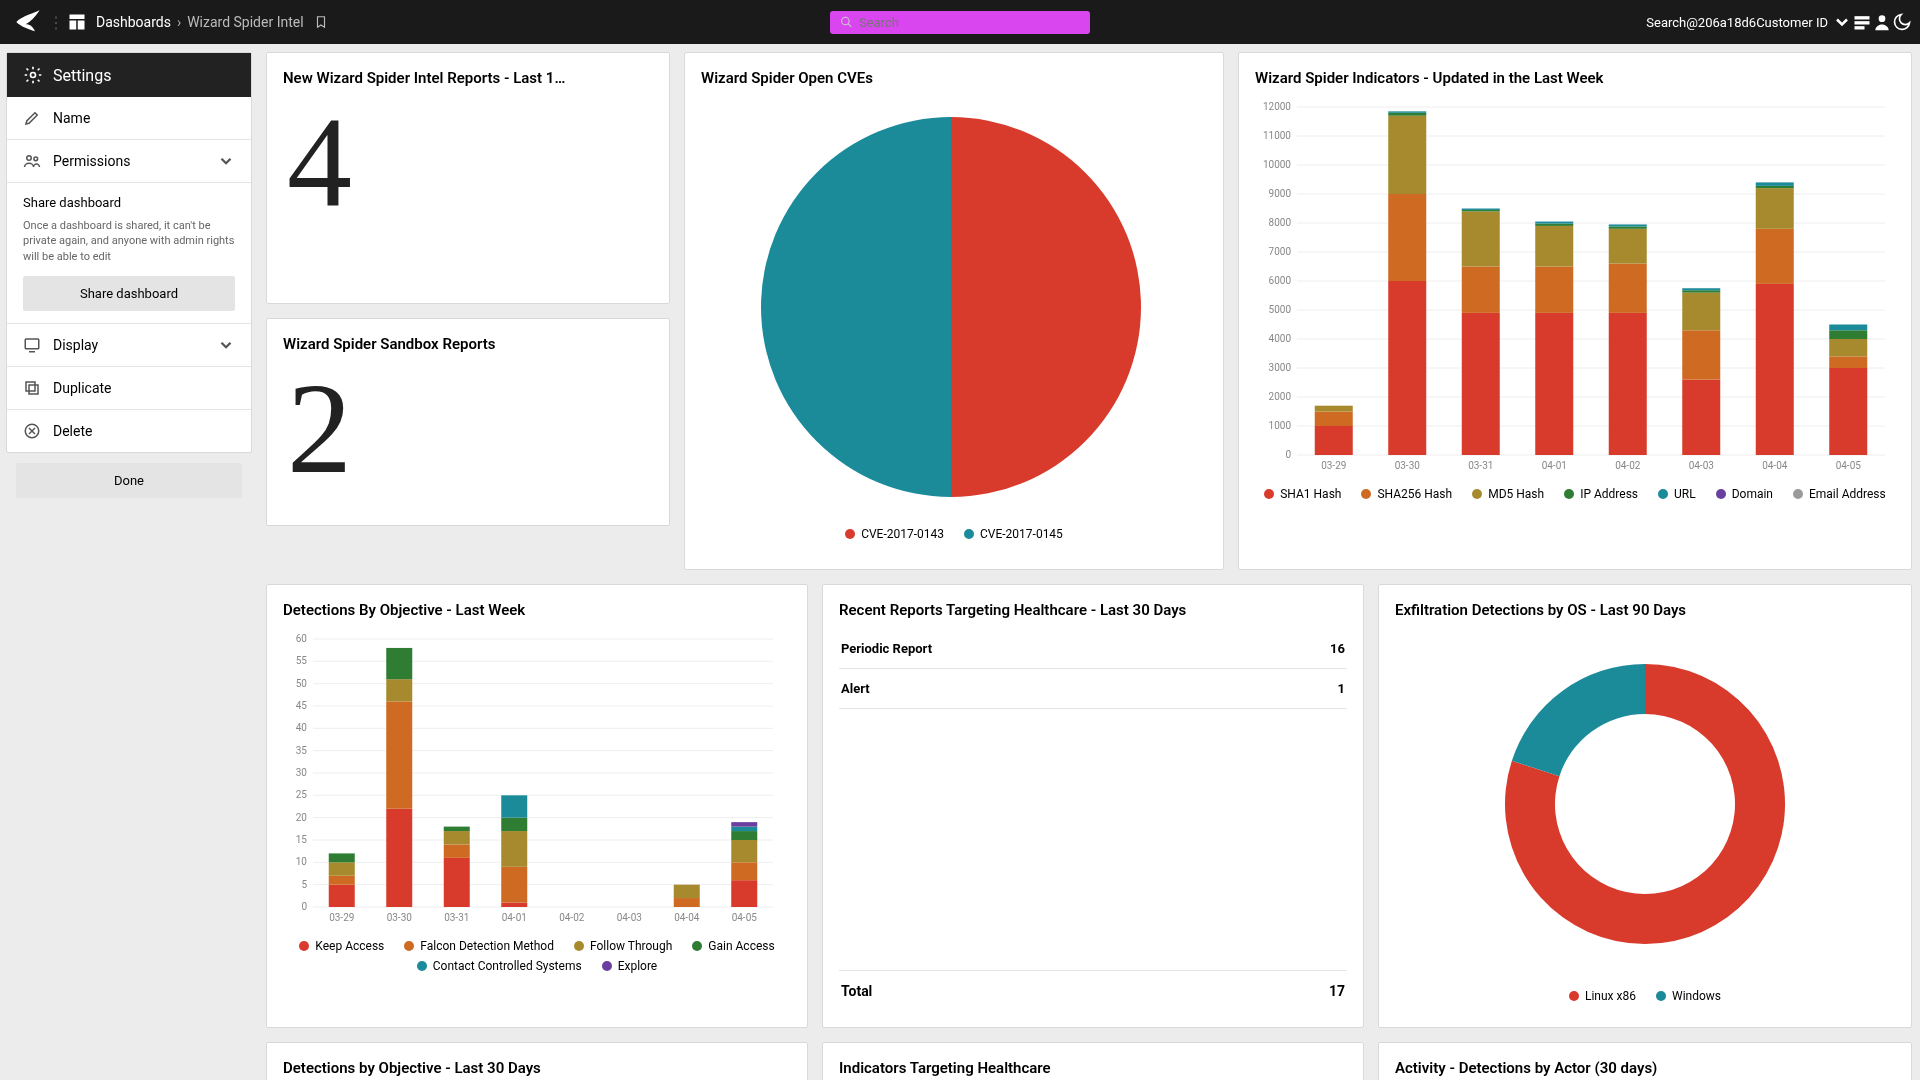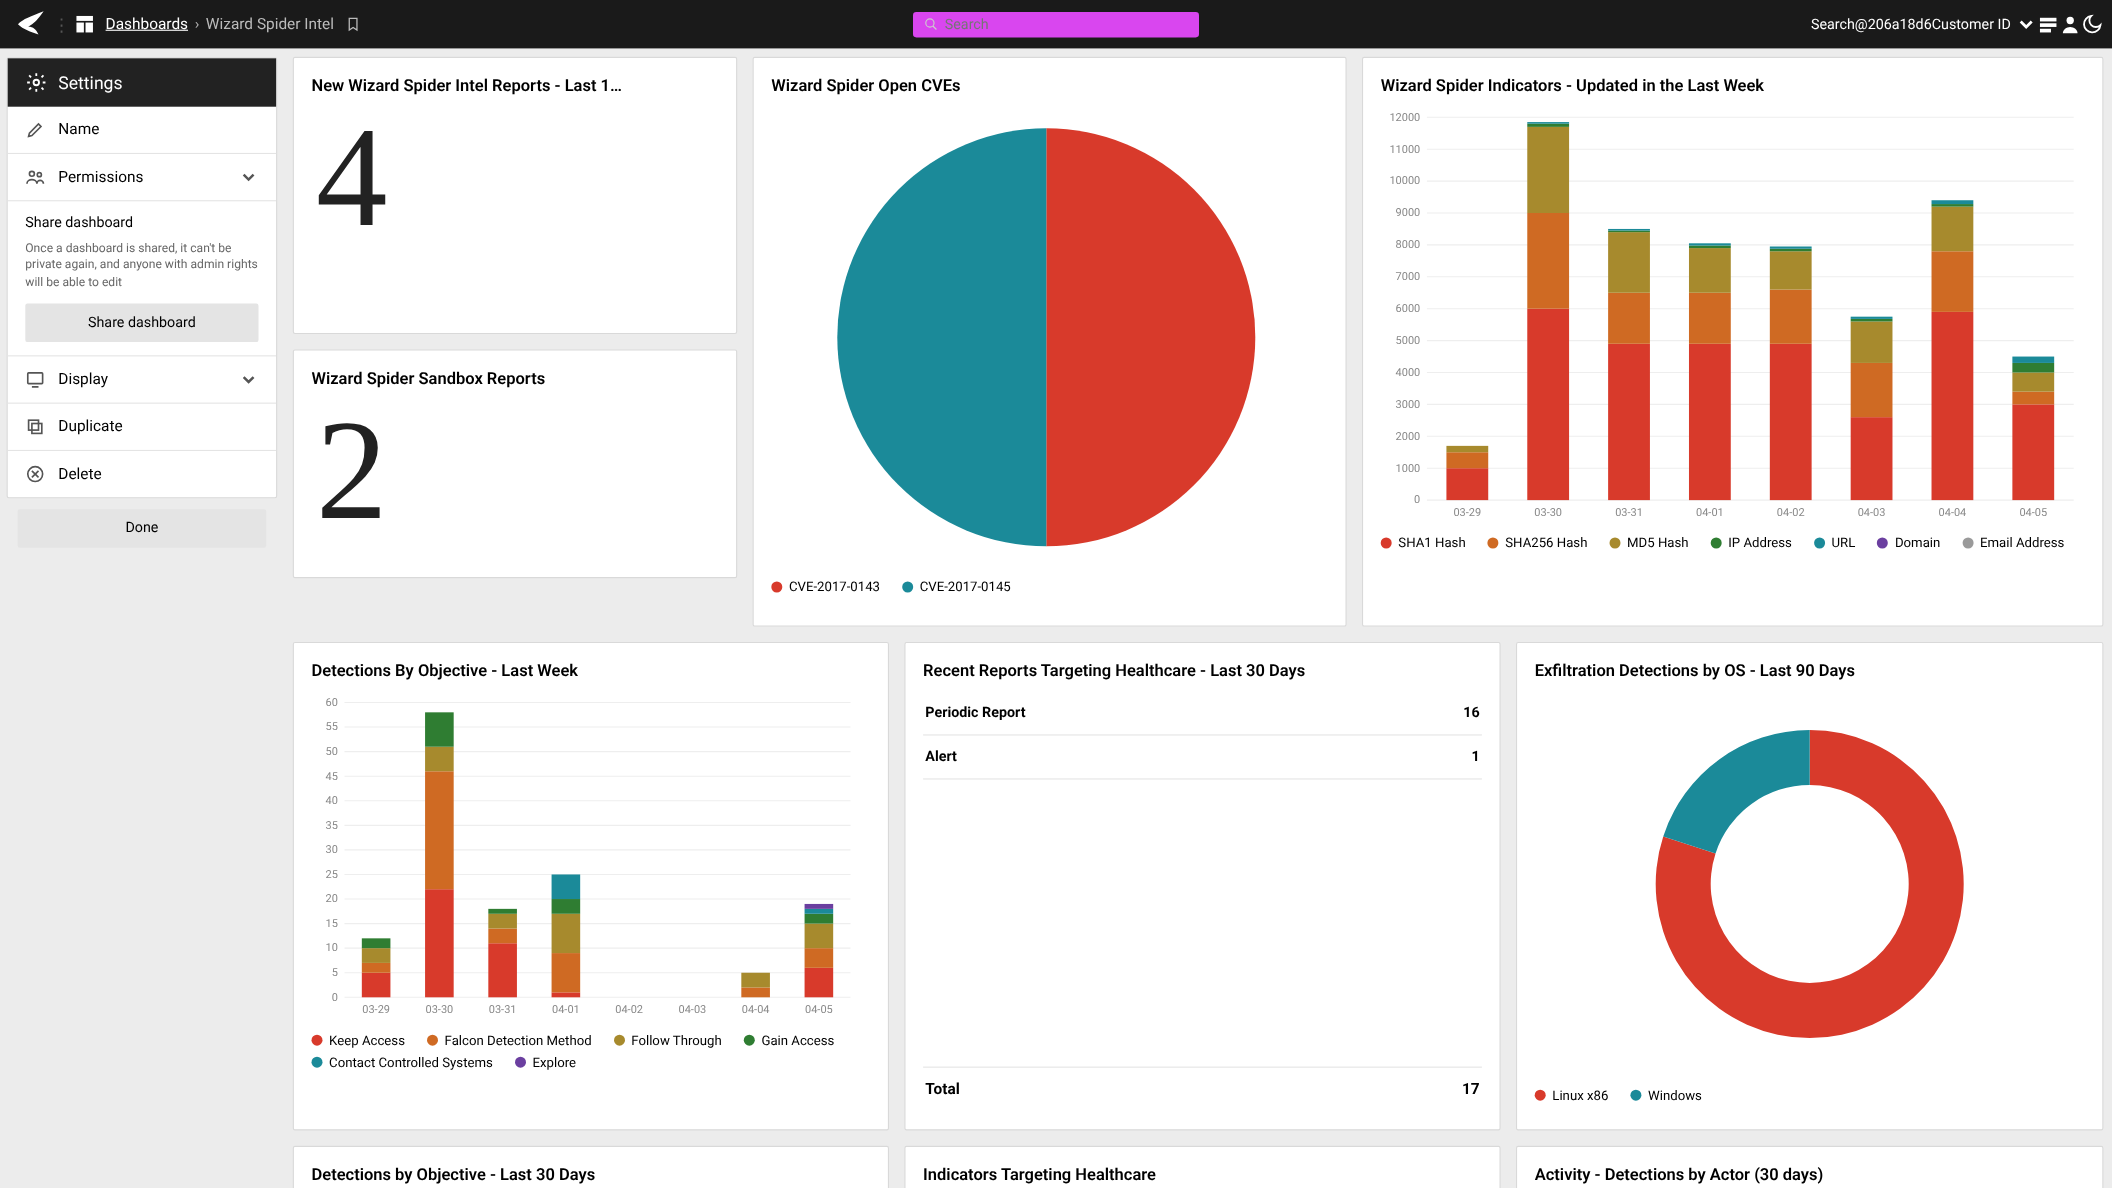--- a/index.html
+++ b/index.html
@@ -3,21 +3,21 @@
 <meta charset="utf-8">
 <style>
   * { box-sizing: border-box; margin: 0; padding: 0; font-family: -apple-system, BlinkMacSystemFont, "Segoe UI", Roboto, Arial, sans-serif; }
   body { background: #ececec; width: 1920px; height: 1080px; overflow: hidden; transform-origin: top left; }
   
   
   .topbar { height: 44px; background: #1a1a1a; color: #fff; display: flex; align-items: center; padding: 0 8px; }
   .topbar .logo { width: 28px; height: 28px; margin: 0 6px; }
   .topbar .grid-icon { width: 18px; height: 18px; margin: 0 10px 0 4px; }
   .breadcrumb { display: flex; align-items: center; font-size: 14px; }
-  .breadcrumb .crumb-link { text-decoration: underline; cursor: pointer; }
+  .breadcrumb .crumb-link { cursor: pointer; }
   .breadcrumb .sep { margin: 0 6px; color: #aaa; }
   .breadcrumb .current { color: #bbb; }
   .bookmark-icon { width: 14px; height: 14px; margin-left: 10px; }
   .topbar .search { margin-left: auto; margin-right: auto; display: flex; align-items: center; background: #d946ef; border-radius: 3px; padding: 4px 10px; width: 260px; position: absolute; left: 50%; transform: translateX(-50%); }
   .topbar .search svg { width: 14px; height: 14px; margin-right: 6px; }
   .topbar .search input { background: transparent; border: none; color: #fff; outline: none; font-size: 13px; width: 100%; }
   .top-right { margin-left: auto; display: flex; align-items: center; font-size: 13px; }
   .top-right svg { width: 20px; height: 20px; }
   .cust { display: flex; align-items: center; gap: 4px; cursor: pointer; }
   
@@ -52,21 +52,21 @@
   .detect-card { width: 542px; }
   .reports-card { width: 542px; }
   .exfil-card { flex: 1; }
   
   .row3 .card { height: 80px; }
   .row3 .card:nth-child(1){ width:542px;}
   .row3 .card:nth-child(2){ width:542px;}
   .row3 .card:nth-child(3){ flex:1;}
   
   
-  .legend { display: flex; flex-wrap: wrap; justify-content: flex-start; gap: 6px 20px; font-size: 12px; margin-top: 10px; }
+  .legend { display: flex; flex-wrap: wrap; justify-content: center; gap: 6px 20px; font-size: 12px; margin-top: 10px; }
   .legend span { display: inline-flex; align-items: center; gap: 6px; }
   .dot { width: 10px; height: 10px; border-radius: 50%; display: inline-block; }
   
   
   .rtable { width: 100%; font-size: 13px; font-weight: bold; }
   .rtable .trow { display: flex; justify-content: space-between; padding: 12px 2px; border-bottom: 1px solid #e4e4e4; }
   .rtable .total { margin-top: auto; font-size: 14px; }
   
   
   .chart-svg { display: block; }

